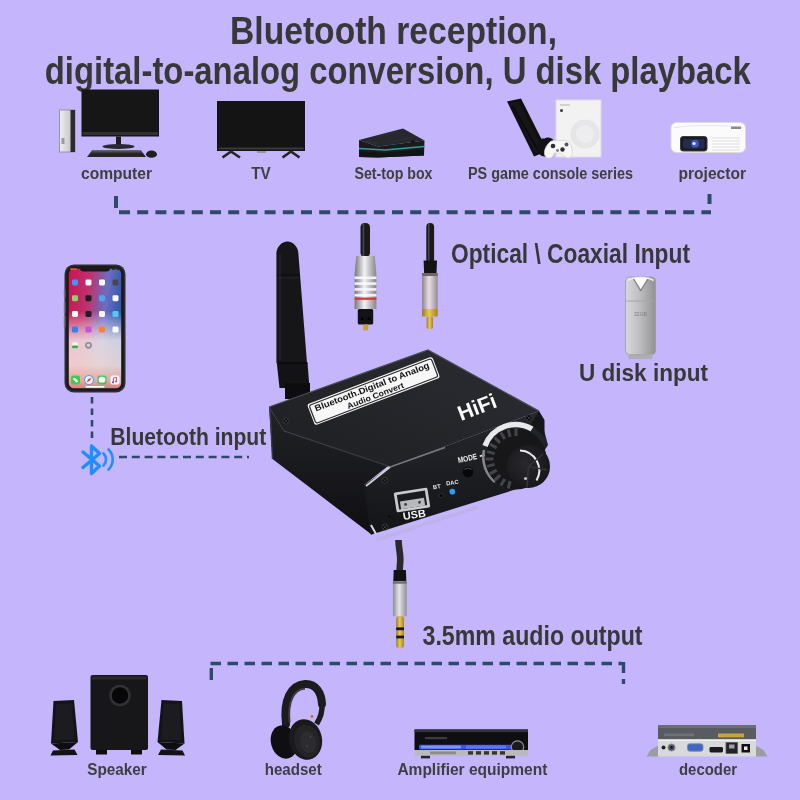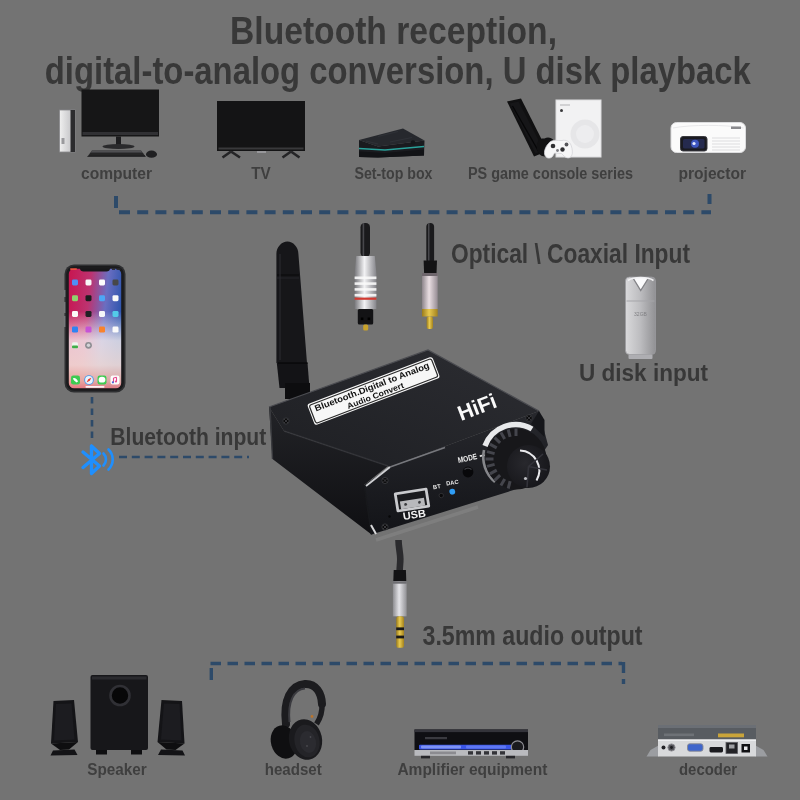--- a/index.html
+++ b/index.html
@@ -1,16 +1,16 @@
 <!DOCTYPE html>
 <html><head>
 <meta charset="utf-8">
 <style>
   html,body{margin:0;padding:0;background:#ffffff;}
-  #page{width:800px;height:800px;position:relative;overflow:hidden;background:#737373;}
+  #page{width:800px;height:800px;position:relative;overflow:hidden;background:#c4b5fd;}
   svg{display:block;}
   text{font-family:"Liberation Sans", sans-serif;}
 </style>
 </head>
 <body>
 <div id="page">
 <svg width="800" height="800" viewBox="0 0 800 800">
 <defs>
   <linearGradient id="gTower" x1="0" y1="0" x2="1" y2="0">
     <stop offset="0" stop-color="#efefef"></stop>

